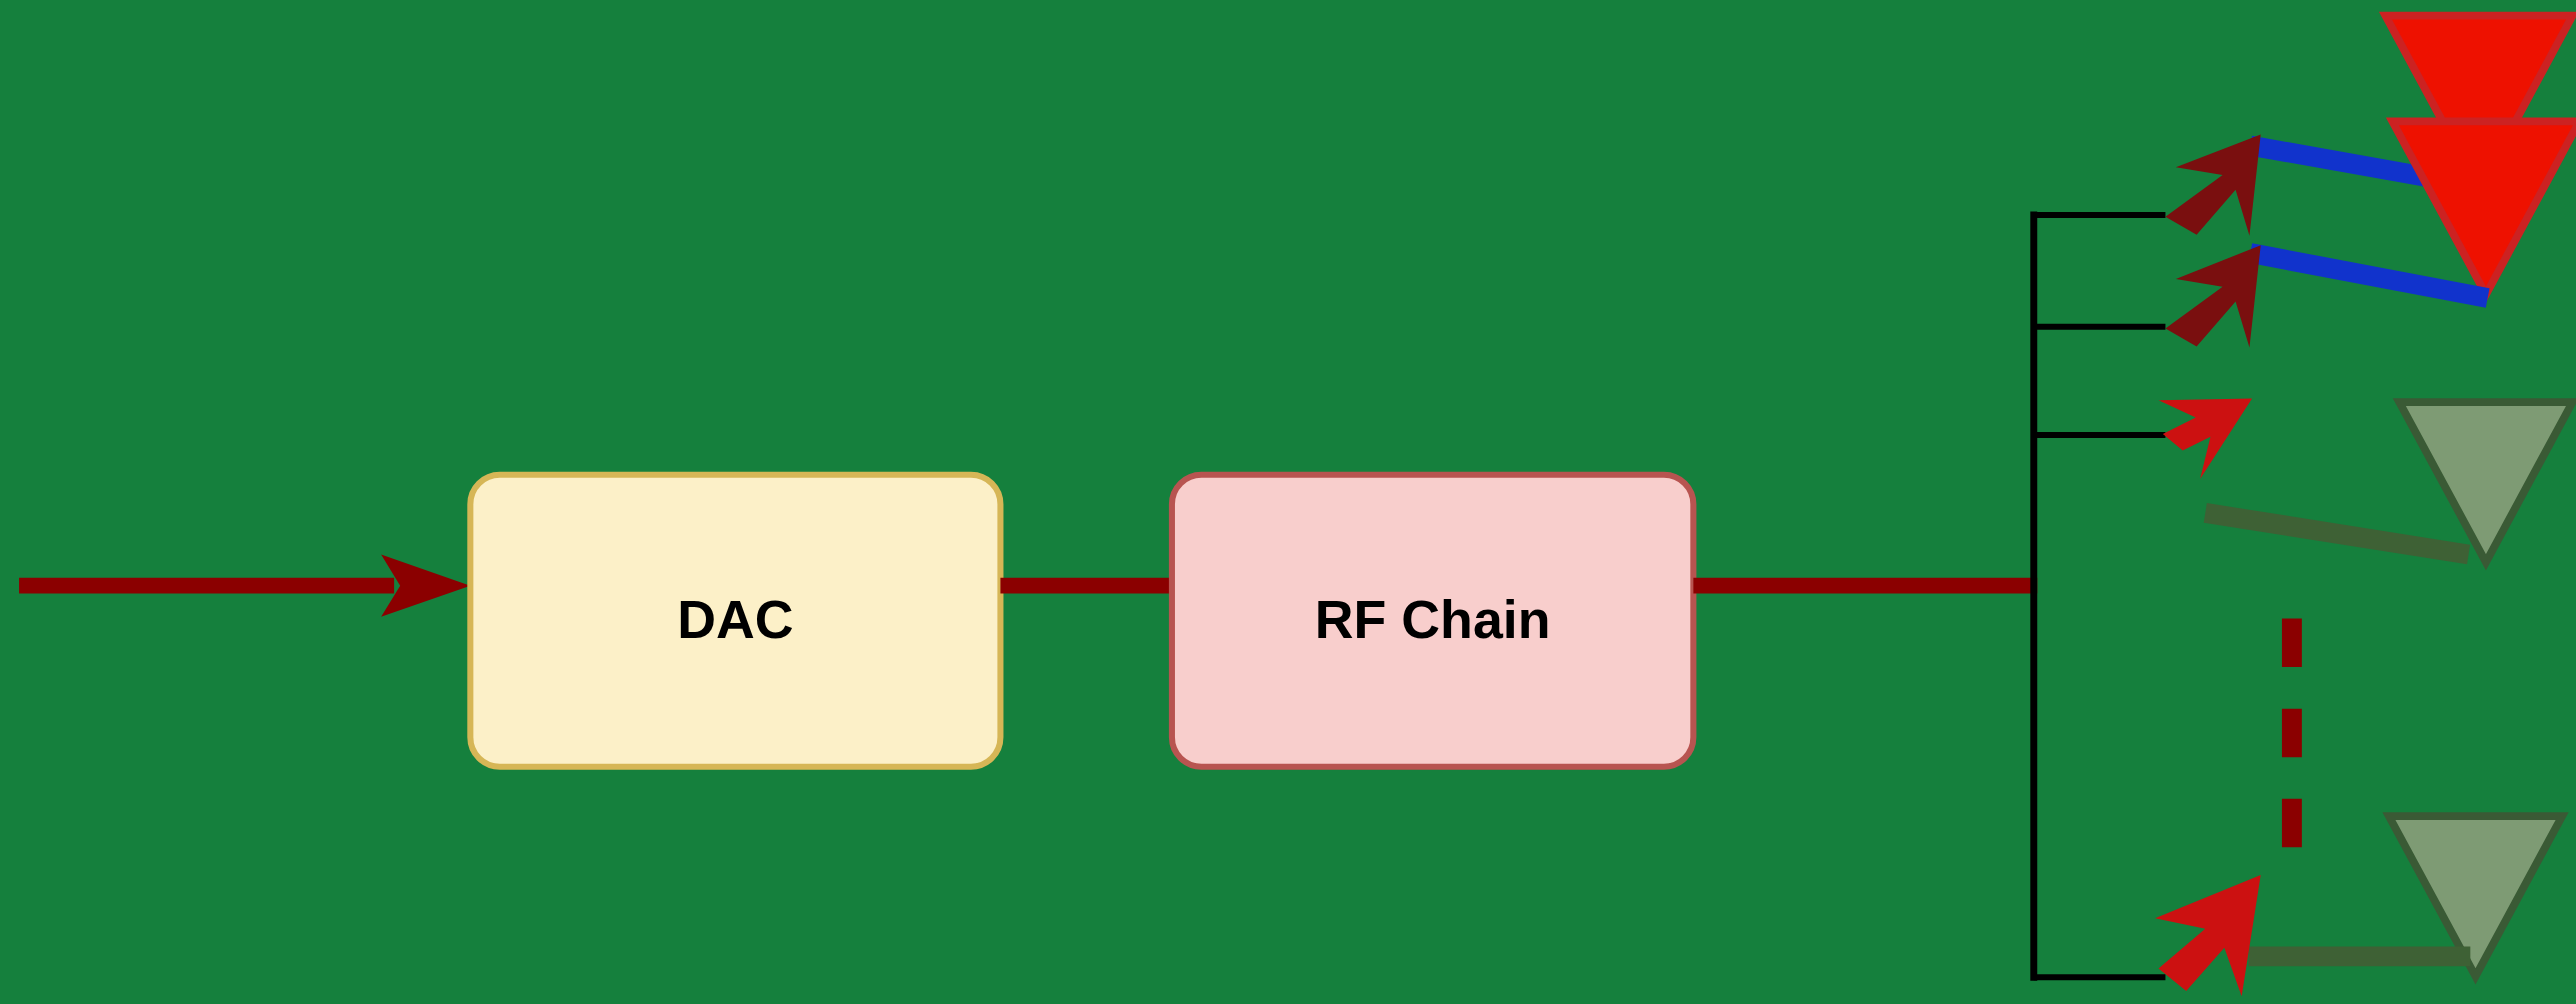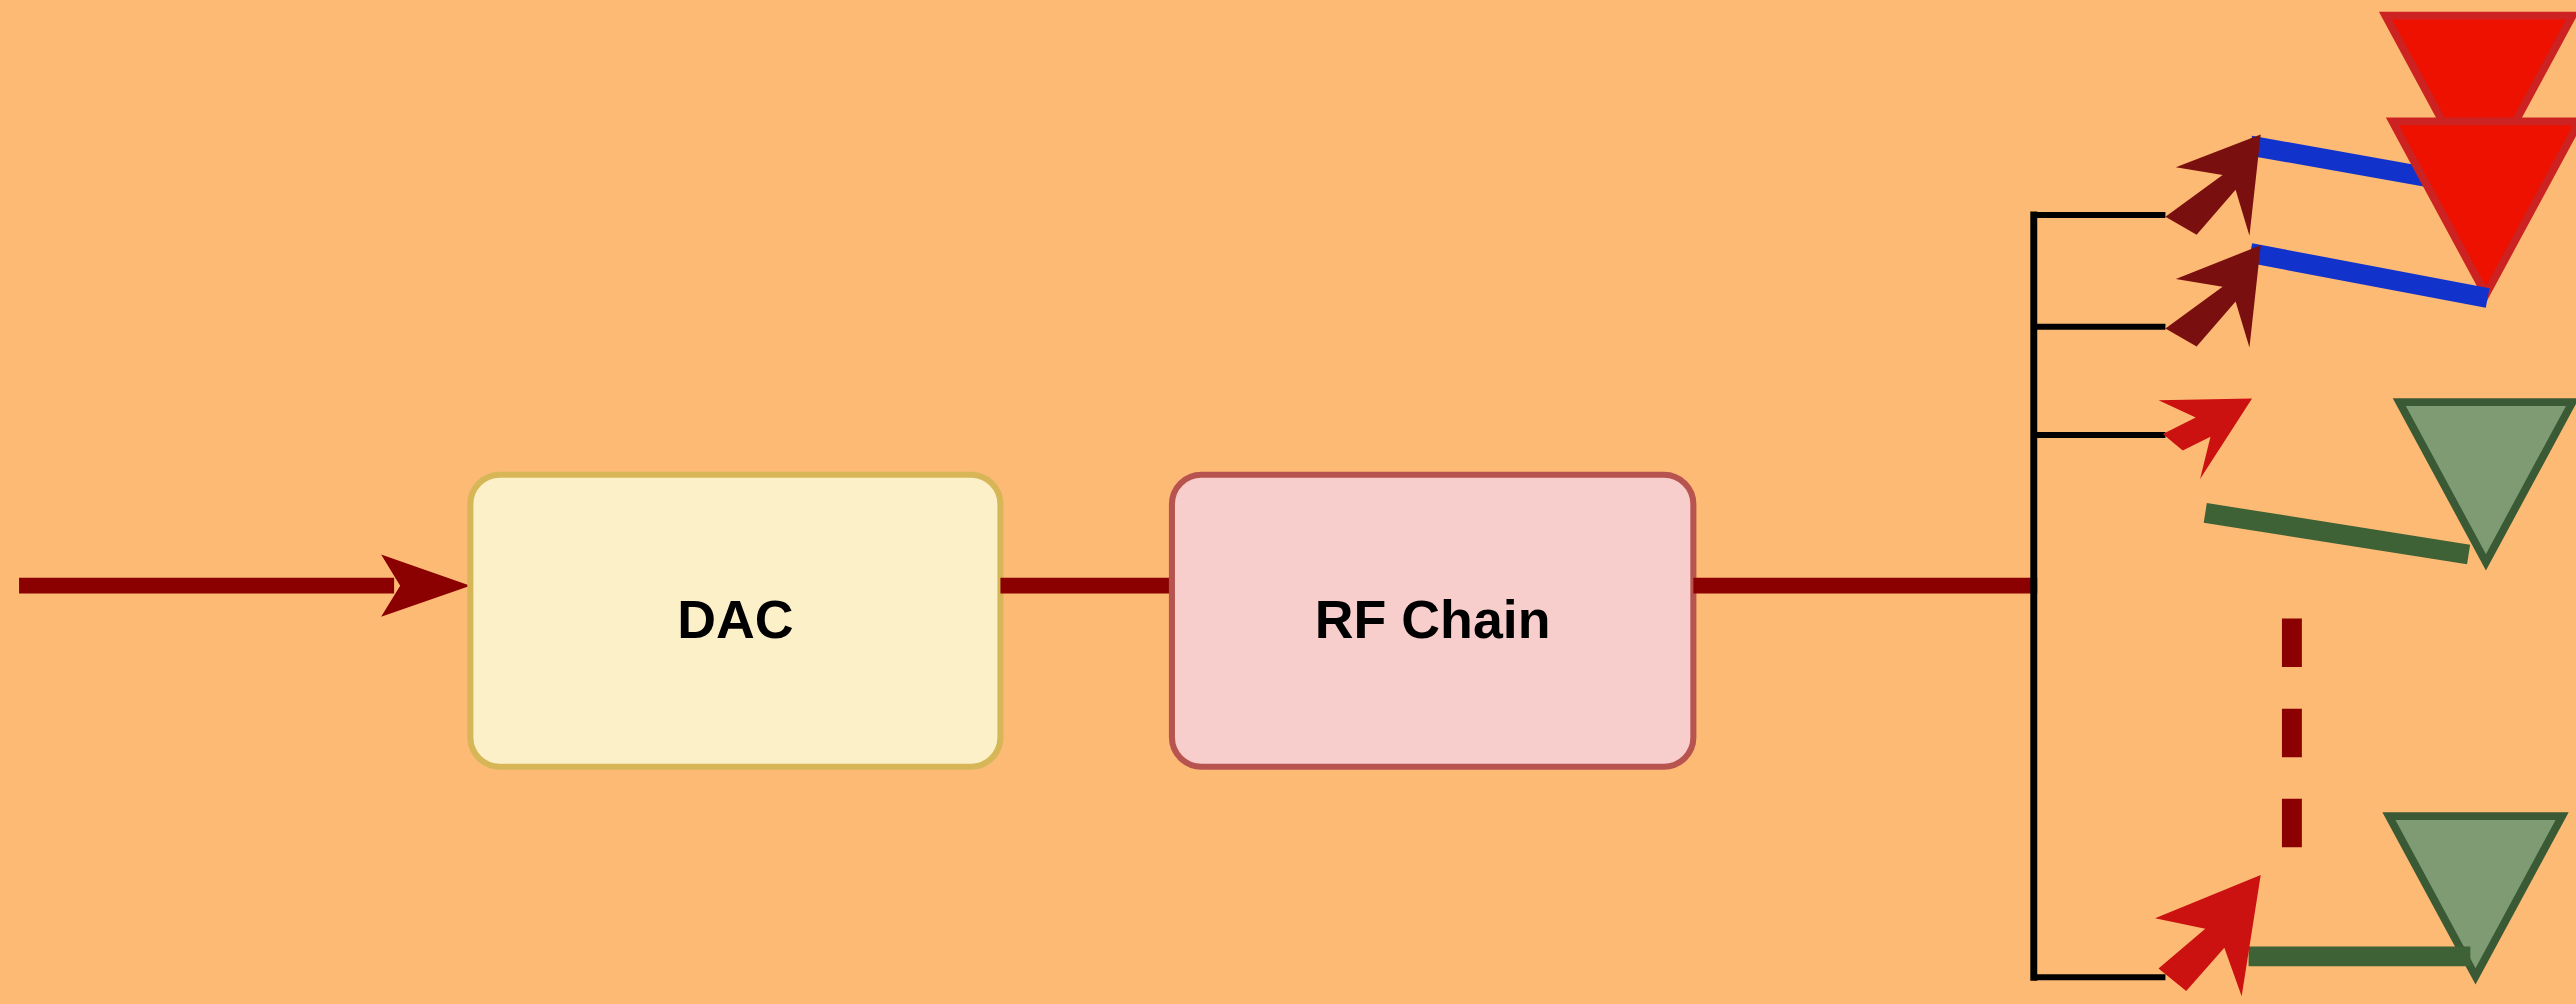--- a/index.html
+++ b/index.html
@@ -29,21 +29,21 @@
     font-weight: bold;
     font-size: 62px;
     fill: #000000;
     text-anchor: middle;
     dominant-baseline: middle;
   }
 </style>
 </head>
 <body>
 
-<div id="stage" style="background: #fdba74;">
+<div id="stage" style="background: #15803d;">
   <svg id="diagram-svg" viewBox="0 0 2974 1160" xmlns="http://www.w3.org/2000/svg">
 
     <g>
       <line id="in-line" x1="22" y1="676" x2="455" y2="676" stroke="#8B0000" stroke-width="18"></line>
       <polygon id="in-head" points="440,640 543,676 440,712 462,676" fill="#8B0000"></polygon>
     </g>
 
     <g>
       <rect id="dac-rect" x="543" y="548" width="612" height="337" rx="34" ry="34" fill="#FCF0C8" stroke="#D6B656" stroke-width="7"></rect>
       <text id="dac-text" class="block-label" x="849" y="720.5" fill="#000000">DAC</text>

